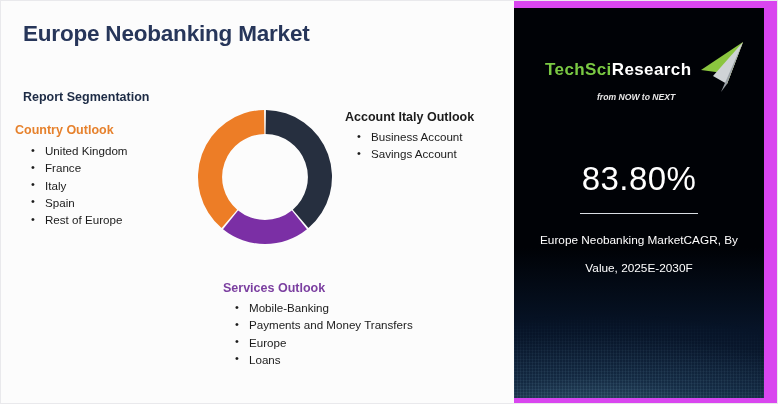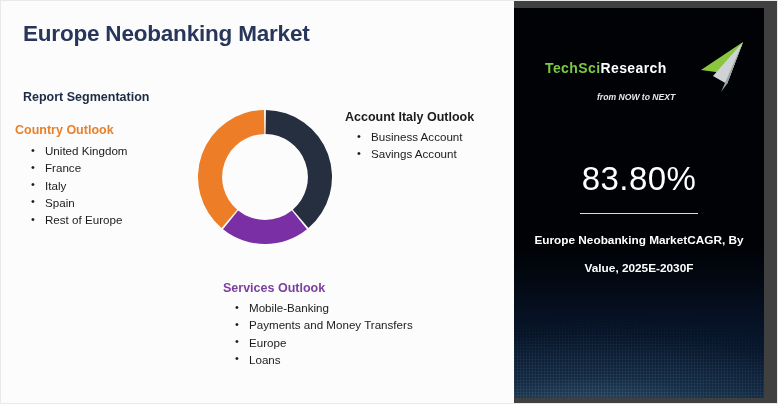--- a/index.html
+++ b/index.html
@@ -9,21 +9,21 @@
   }
   body {
     font-family: "Liberation Sans", sans-serif;
     width: 778px; height: 404px;
     overflow: hidden;
   }
   .infographic {
     position: relative;
     width: 778px;
     height: 404px;
-    background: #404040;
+    background: #d946ef;
     border: 1px solid #e9e9ec;
     overflow: hidden;
   }
 
   
   .left-area {
     position: absolute;
     left: 0; top: 0;
     width: 513px; height: 404px;
     background: #fcfcfc;
@@ -134,21 +134,21 @@
   }
   .logo-inner {
     position: relative;
     width: 196px;
     margin: 0 auto;
     height: 60px;
   }
   .logo-text {
     position: absolute;
     left: 4px; top: 16px;
-    font-size: 14px;
+    font-size: 17px;
     font-weight: bold;
     letter-spacing: 0.4px;
     white-space: nowrap;
   }
   .logo-tech { color: #7ac943; }
   .logo-research { color: #ffffff; }
   .logo-tagline {
     position: absolute;
     left: 56px; top: 48px;
     font-size: 8.6px;
@@ -182,21 +182,21 @@
     width: 118px;
     height: 1px;
     background: #d8dde2;
   }
   .cagr-caption {
     position: absolute;
     left: 14px; top: 218px;
     width: 222px;
     text-align: center;
     font-size: 11.8px;
-    font-weight: bold;
+    font-weight: normal;
     color: #ffffff;
     line-height: 28px;
   }
 </style>
 </head>
 <body>
 
 <div class="infographic">
 
   <div class="left-area">

